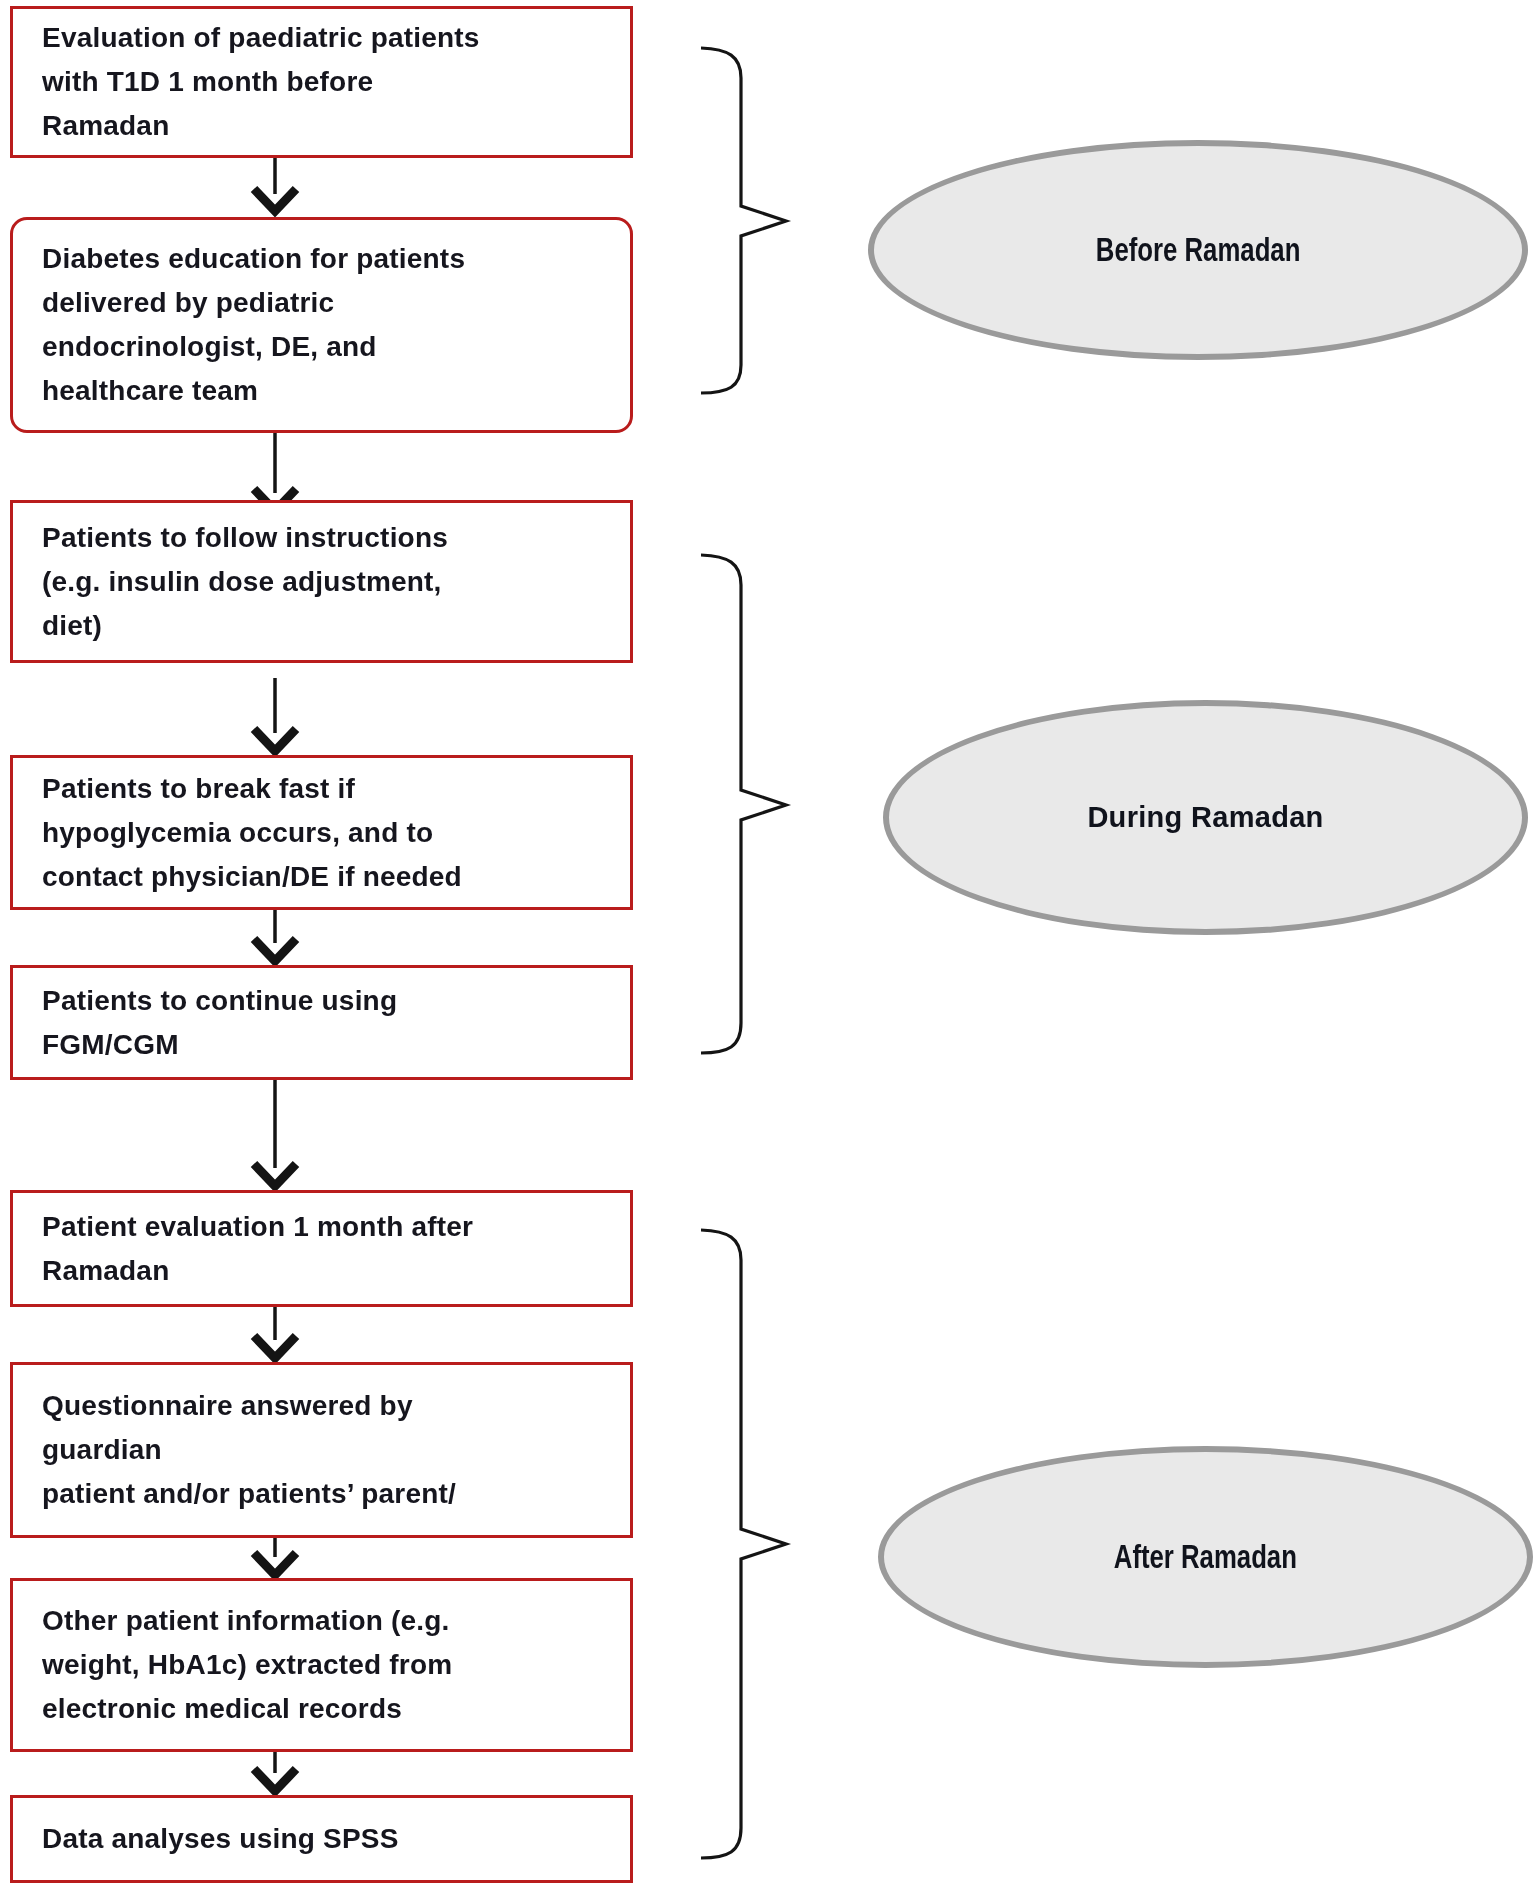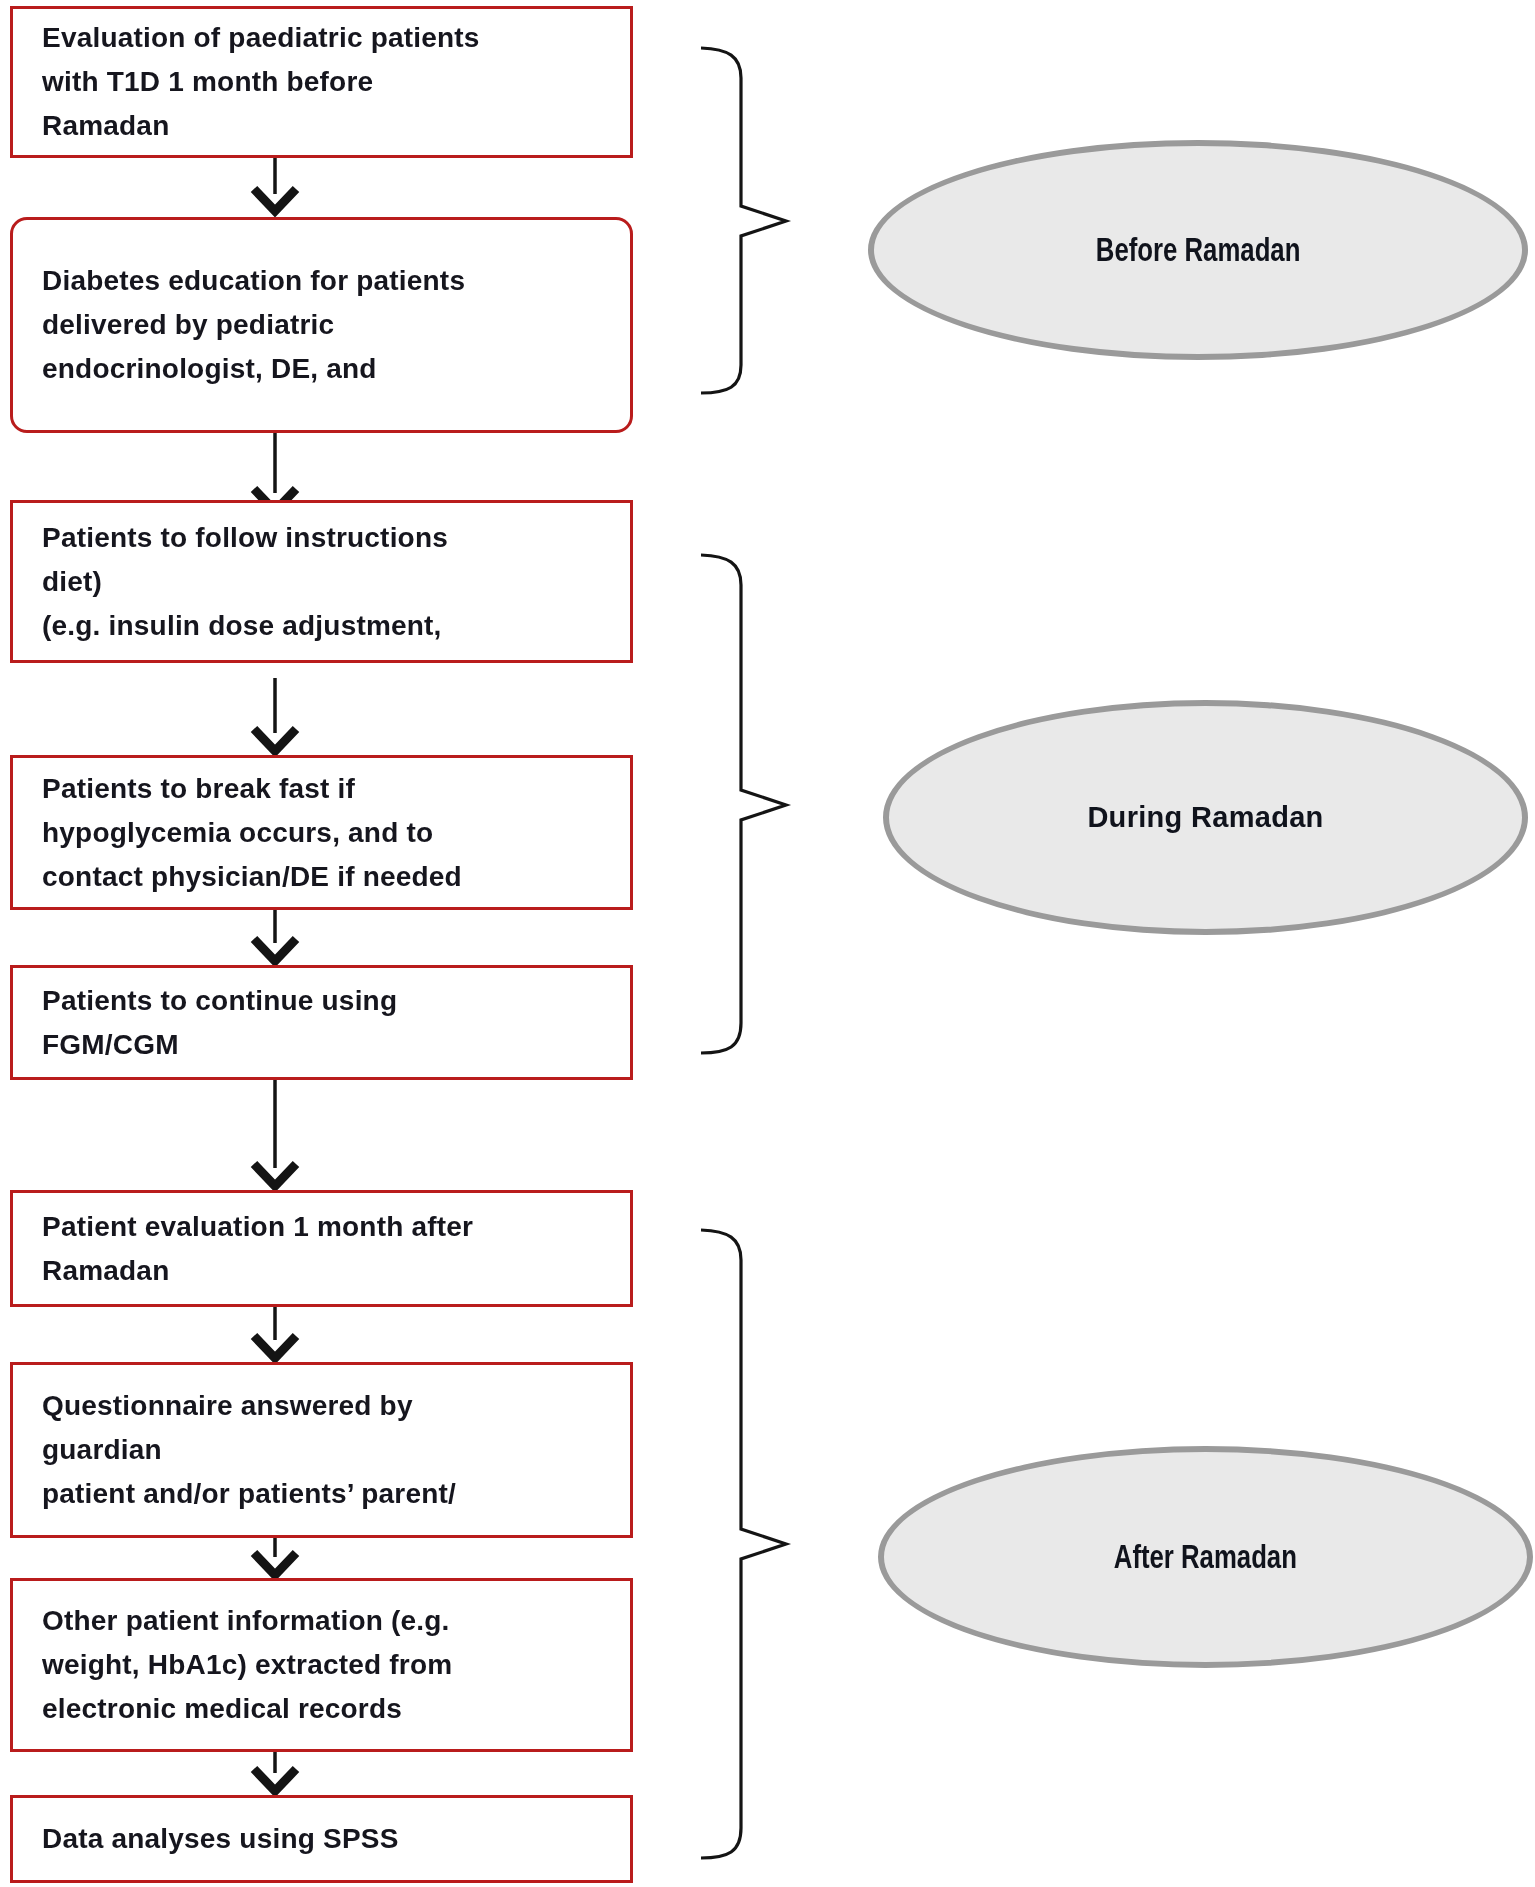--- a/index.html
+++ b/index.html
@@ -104,26 +104,27 @@
   <div class="box b1">
     <div class="bline">Evaluation of paediatric patients</div>
     <div class="bline">with T1D 1 month before</div>
     <div class="bline">Ramadan</div>
   </div>
 
   <div class="box b2">
     <div class="bline">Diabetes education for patients</div>
     <div class="bline">delivered by pediatric</div>
     <div class="bline">endocrinologist, DE, and</div>
+    <div class="bline">healthcare team</div>
   </div>
 
   <div class="box b3">
     <div class="bline">Patients to follow instructions</div>
+    <div class="bline">(e.g. insulin dose adjustment,</div>
     <div class="bline">diet)</div>
-    <div class="bline">(e.g. insulin dose adjustment,</div>
   </div>
 
   <div class="box b4">
     <div class="bline">Patients to break fast if</div>
     <div class="bline">hypoglycemia occurs, and to</div>
     <div class="bline">contact physician/DE if needed</div>
   </div>
 
   <div class="box b5">
     <div class="bline">Patients to continue using</div>

